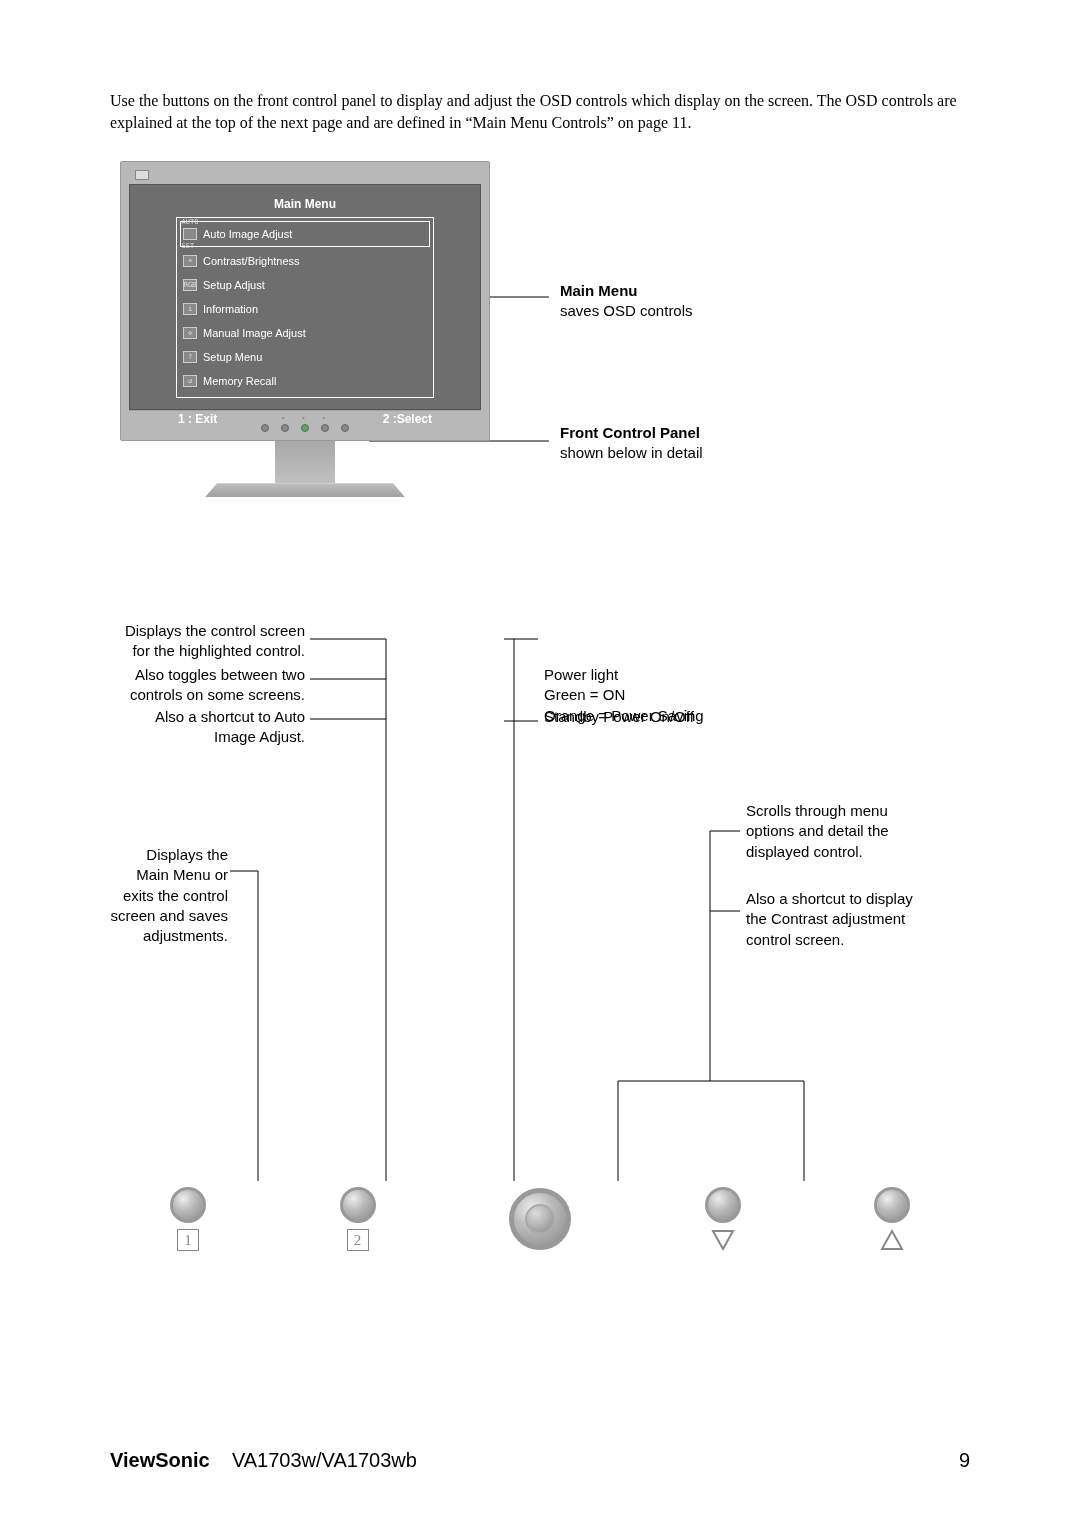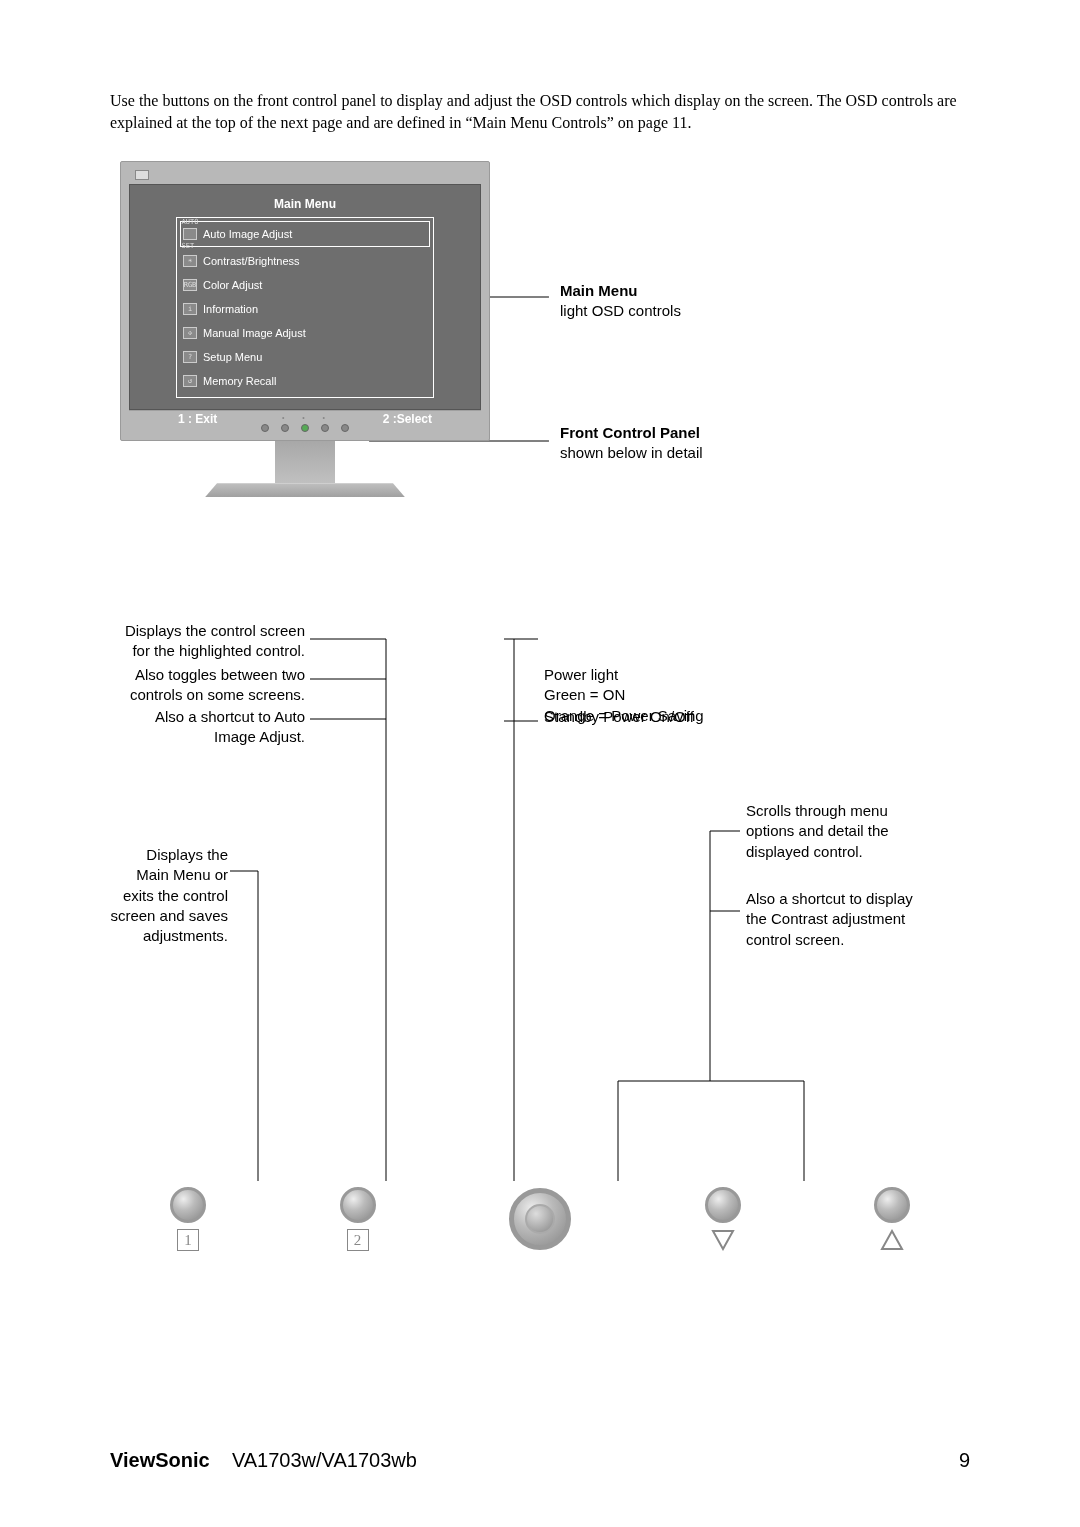--- a/index.html
+++ b/index.html
@@ -241,21 +241,21 @@
             <div class="osd-row first">
               <span class="osd-icon">AUTO SET</span>
               <span>Auto Image Adjust</span>
             </div>
             <div class="osd-row">
               <span class="osd-icon">☀</span>
               <span>Contrast/Brightness</span>
             </div>
             <div class="osd-row">
               <span class="osd-icon">RGB</span>
-              <span>Color Adjust</span>
+              <span>Setup Adjust</span>
             </div>
             <div class="osd-row">
               <span class="osd-icon">i</span>
               <span>Information</span>
             </div>
             <div class="osd-row">
               <span class="osd-icon">✣</span>
               <span>Manual Image Adjust</span>
             </div>
             <div class="osd-row">
@@ -282,21 +282,21 @@
               <div class="panel-dot"></div>
           </div>
         </div>
       </div>
       <div class="stand-neck"></div>
       <div class="stand-base"></div>
     </div>
 
     <div class="fig1-label" style="top:120px;">
       <div class="hd">Main Menu</div>
-      <div>light OSD controls</div>
+      <div>saves OSD controls</div>
     </div>
     <div class="fig1-label" style="top:262px;">
       <div class="hd">Front Control Panel</div>
       <div>shown below in detail</div>
     </div>
   </div>
 
   <div class="figure2">
 
     <svg class="wires" viewBox="0 0 860 630" preserveAspectRatio="none">

